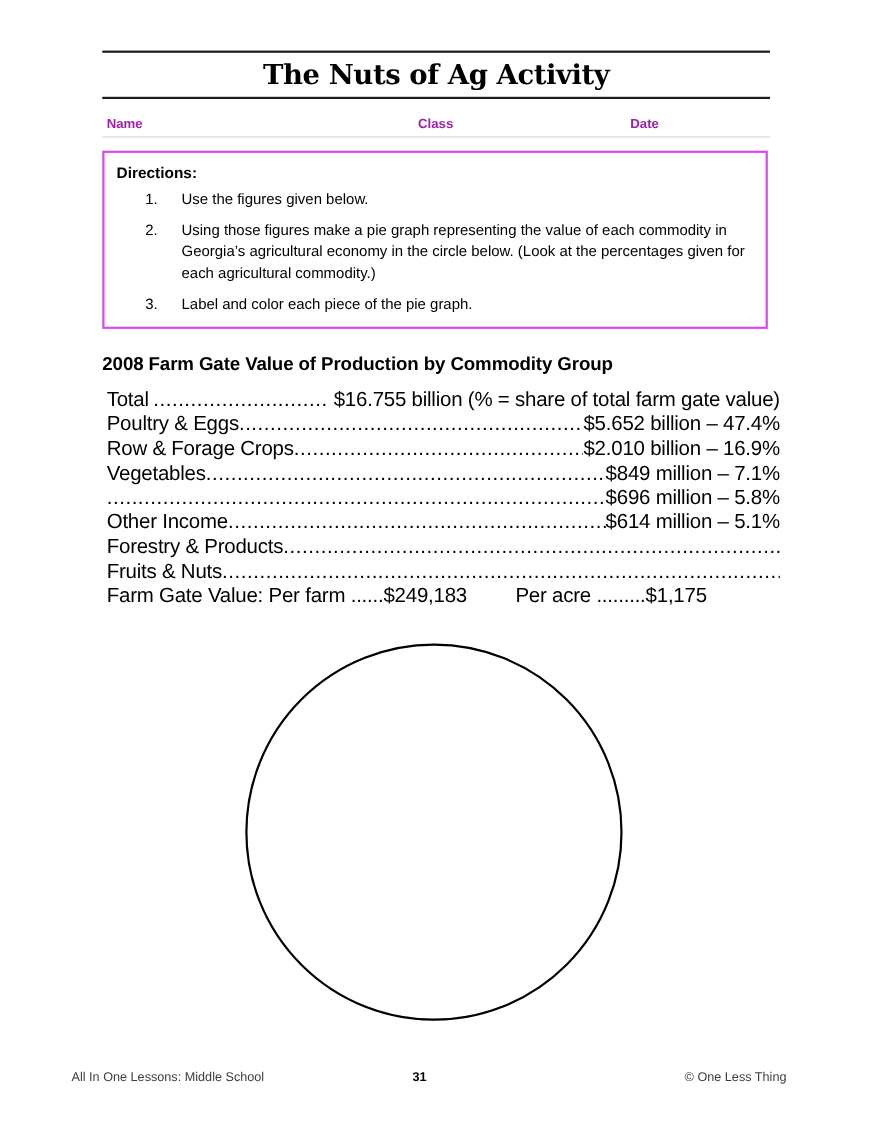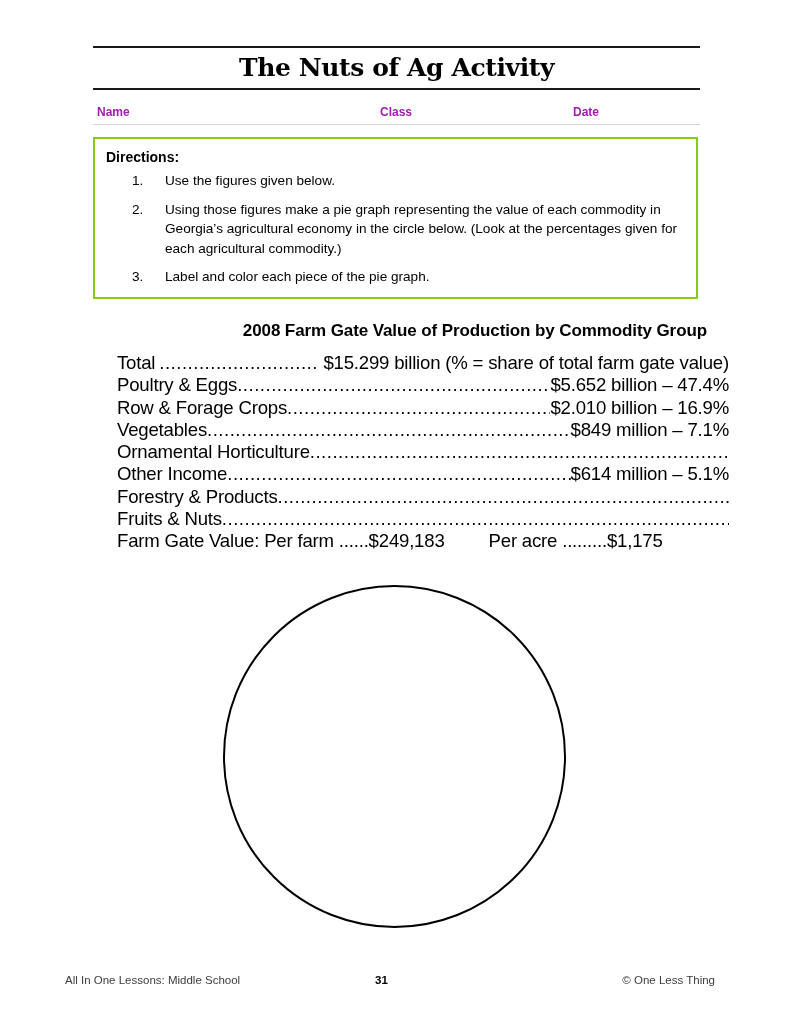--- a/index.html
+++ b/index.html
@@ -84,21 +84,21 @@
     background: #d4d4d4;
   }
 
   
   .directions-box {
     position: absolute;
     left: 93px;
     top: 137px;
     width: 605px;
     height: 162px;
-    border: 2px solid #84cc16;
+    border: 2px solid #d946ef;
     box-sizing: border-box;
     background: #fff;
   }
   .directions-title {
     position: absolute;
     left: 11px;
     top: 9px;
     font-size: 14px;
     font-weight: bold;
     line-height: 18px;
@@ -127,21 +127,21 @@
     text-align: left;
     font-size: 13.6px;
   }
 
   
   .data-heading {
     position: absolute;
     left: 93px;
     top: 320px;
     width: 614px;
-    text-align: right;
+    text-align: left;
     font-size: 17px;
     font-weight: bold;
     line-height: 22px;
     letter-spacing: -0.1px;
     white-space: nowrap;
   }
 
   .data-list {
     position: absolute;
     left: 97px;
@@ -151,21 +151,20 @@
   .data-line {
     position: relative;
     font-size: 18.6px;
     line-height: 22.3px;
     white-space: nowrap;
     display: flex;
     align-items: baseline;
     width: 612px;
     overflow: hidden;
     letter-spacing: -0.2px;
-    margin-left: 20px;
   }
   .data-line .lbl { flex: 0 0 auto; }
   .data-line .leader {
     flex: 1 1 auto;
     overflow: hidden;
     white-space: nowrap;
     font-size: 18.6px;
     letter-spacing: 0.5px;
   }
   .data-line .leader::before {
@@ -245,21 +244,21 @@
     </ul>
   </div>
 
   <div class="data-heading">2008 Farm Gate Value of Production by Commodity Group</div>
 
   <div class="data-list">
 
     <div class="data-line gap">
       <span class="lbl">Total</span>
       <span class="leader"></span>
-      <span class="val">$15.299 billion (% = share of total farm gate value)</span>
+      <span class="val">$16.755 billion (% = share of total farm gate value)</span>
     </div>
 
     <div class="data-line">
       <span class="lbl">Poultry &amp; Eggs</span>
       <span class="leader"></span>
       <span class="val">$5.652 billion – 47.4%</span>
     </div>
 
     <div class="data-line">
       <span class="lbl">Row &amp; Forage Crops</span>
@@ -268,22 +267,22 @@
     </div>
 
 
     <div class="data-line">
       <span class="lbl">Vegetables </span>
       <span class="leader"></span>
       <span class="val"> $849 million – 7.1%</span>
     </div>
 
     <div class="data-line">
-      <span class="lbl">Ornamental Horticulture </span>
-      <span class="leader"></span>
+      <span class="leader"></span>
+      <span class="val">$696 million – 5.8%</span>
     </div>
 
     <div class="data-line">
       <span class="lbl">Other Income</span>
       <span class="leader"></span>
       <span class="val">$614 million – 5.1%</span>
     </div>
 
     <div class="data-line">
       <span class="lbl">Forestry &amp; Products </span>

